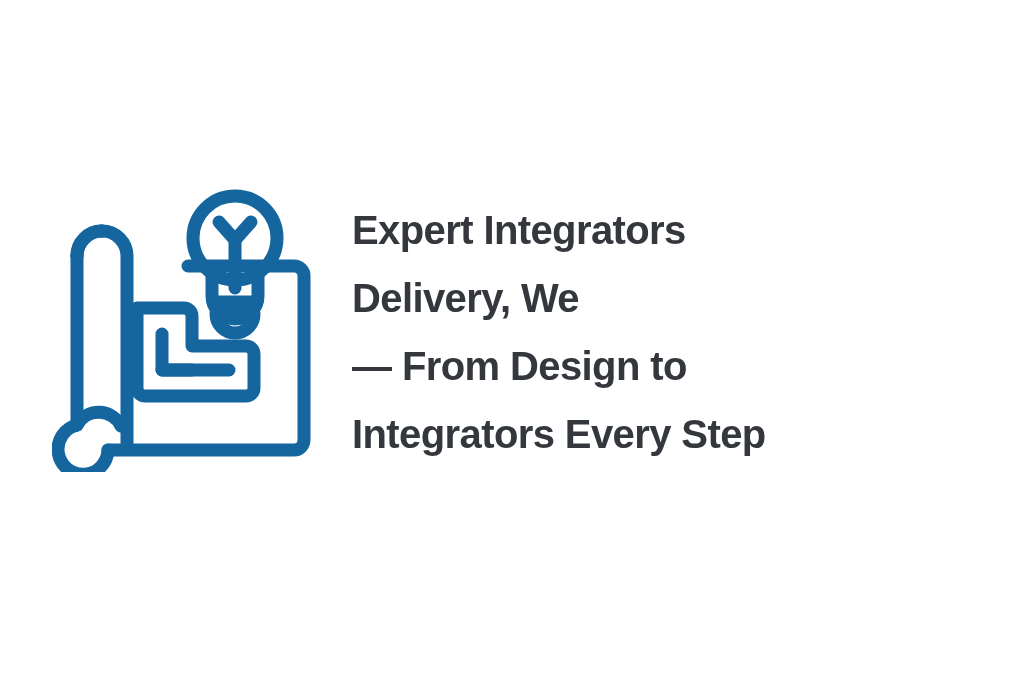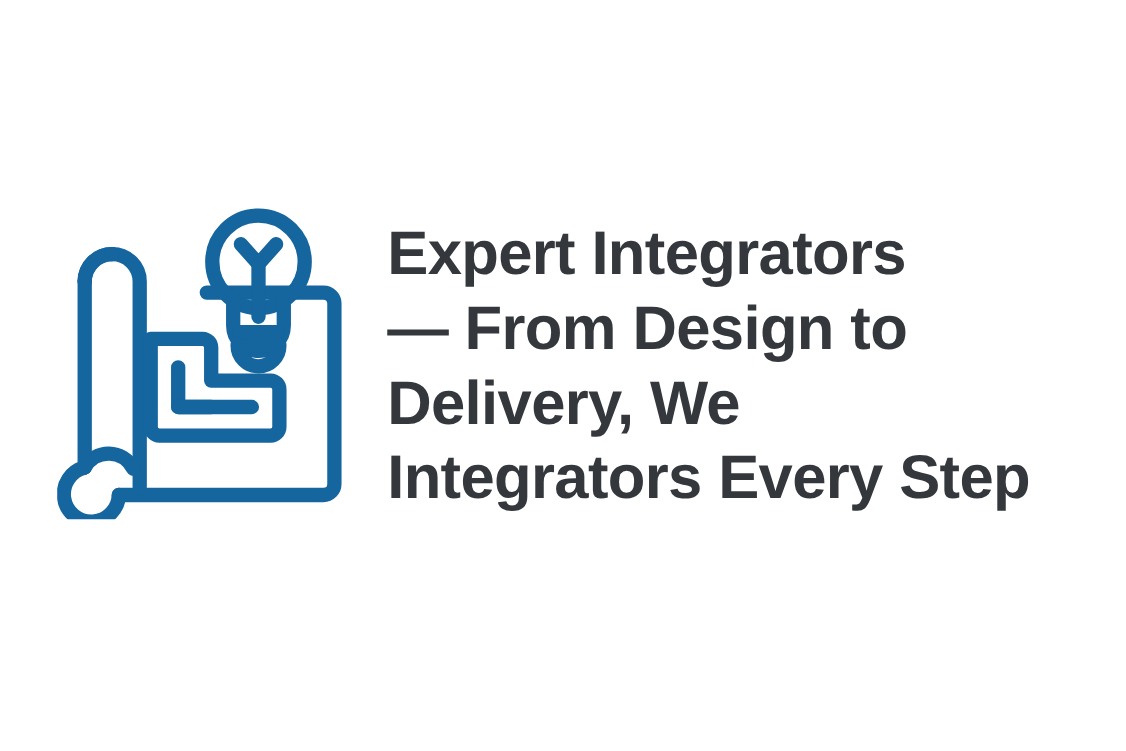--- a/index.html
+++ b/index.html
@@ -43,21 +43,21 @@
     left: 352px;
     top: 196px;
     width: 648px;
   }
   .headline {
     margin: 0;
     padding: 0;
     color: #34383d;
     font-family: "Liberation Sans", sans-serif;
     font-weight: bold;
-    font-size: 56px;
+    font-size: 40px;
     line-height: 68px;
     letter-spacing: -0.6px;
     white-space: nowrap;
   }
   .headline-line {
     display: block;
     white-space: nowrap;
   }
 </style>
 </head>
@@ -92,19 +92,19 @@
         <path d="M 166 114 L 200 114"></path>
         <path d="M 166 126 L 200 126"></path>
         <path d="M 164 126 A 19 19 0 0 0 202 126"></path>
       </g>
     </svg>
   </div>
 
   <div class="headline-block">
     <h1 class="headline">
       <span class="headline-line">Expert Integrators</span>
+      <span class="headline-line">Delivery, We</span>
       <span class="headline-line">— From Design to</span>
-      <span class="headline-line">Delivery, We</span>
       <span class="headline-line">Integrators Every Step</span>
     </h1>
   </div>
 
 </div>
 
 </body></html>

